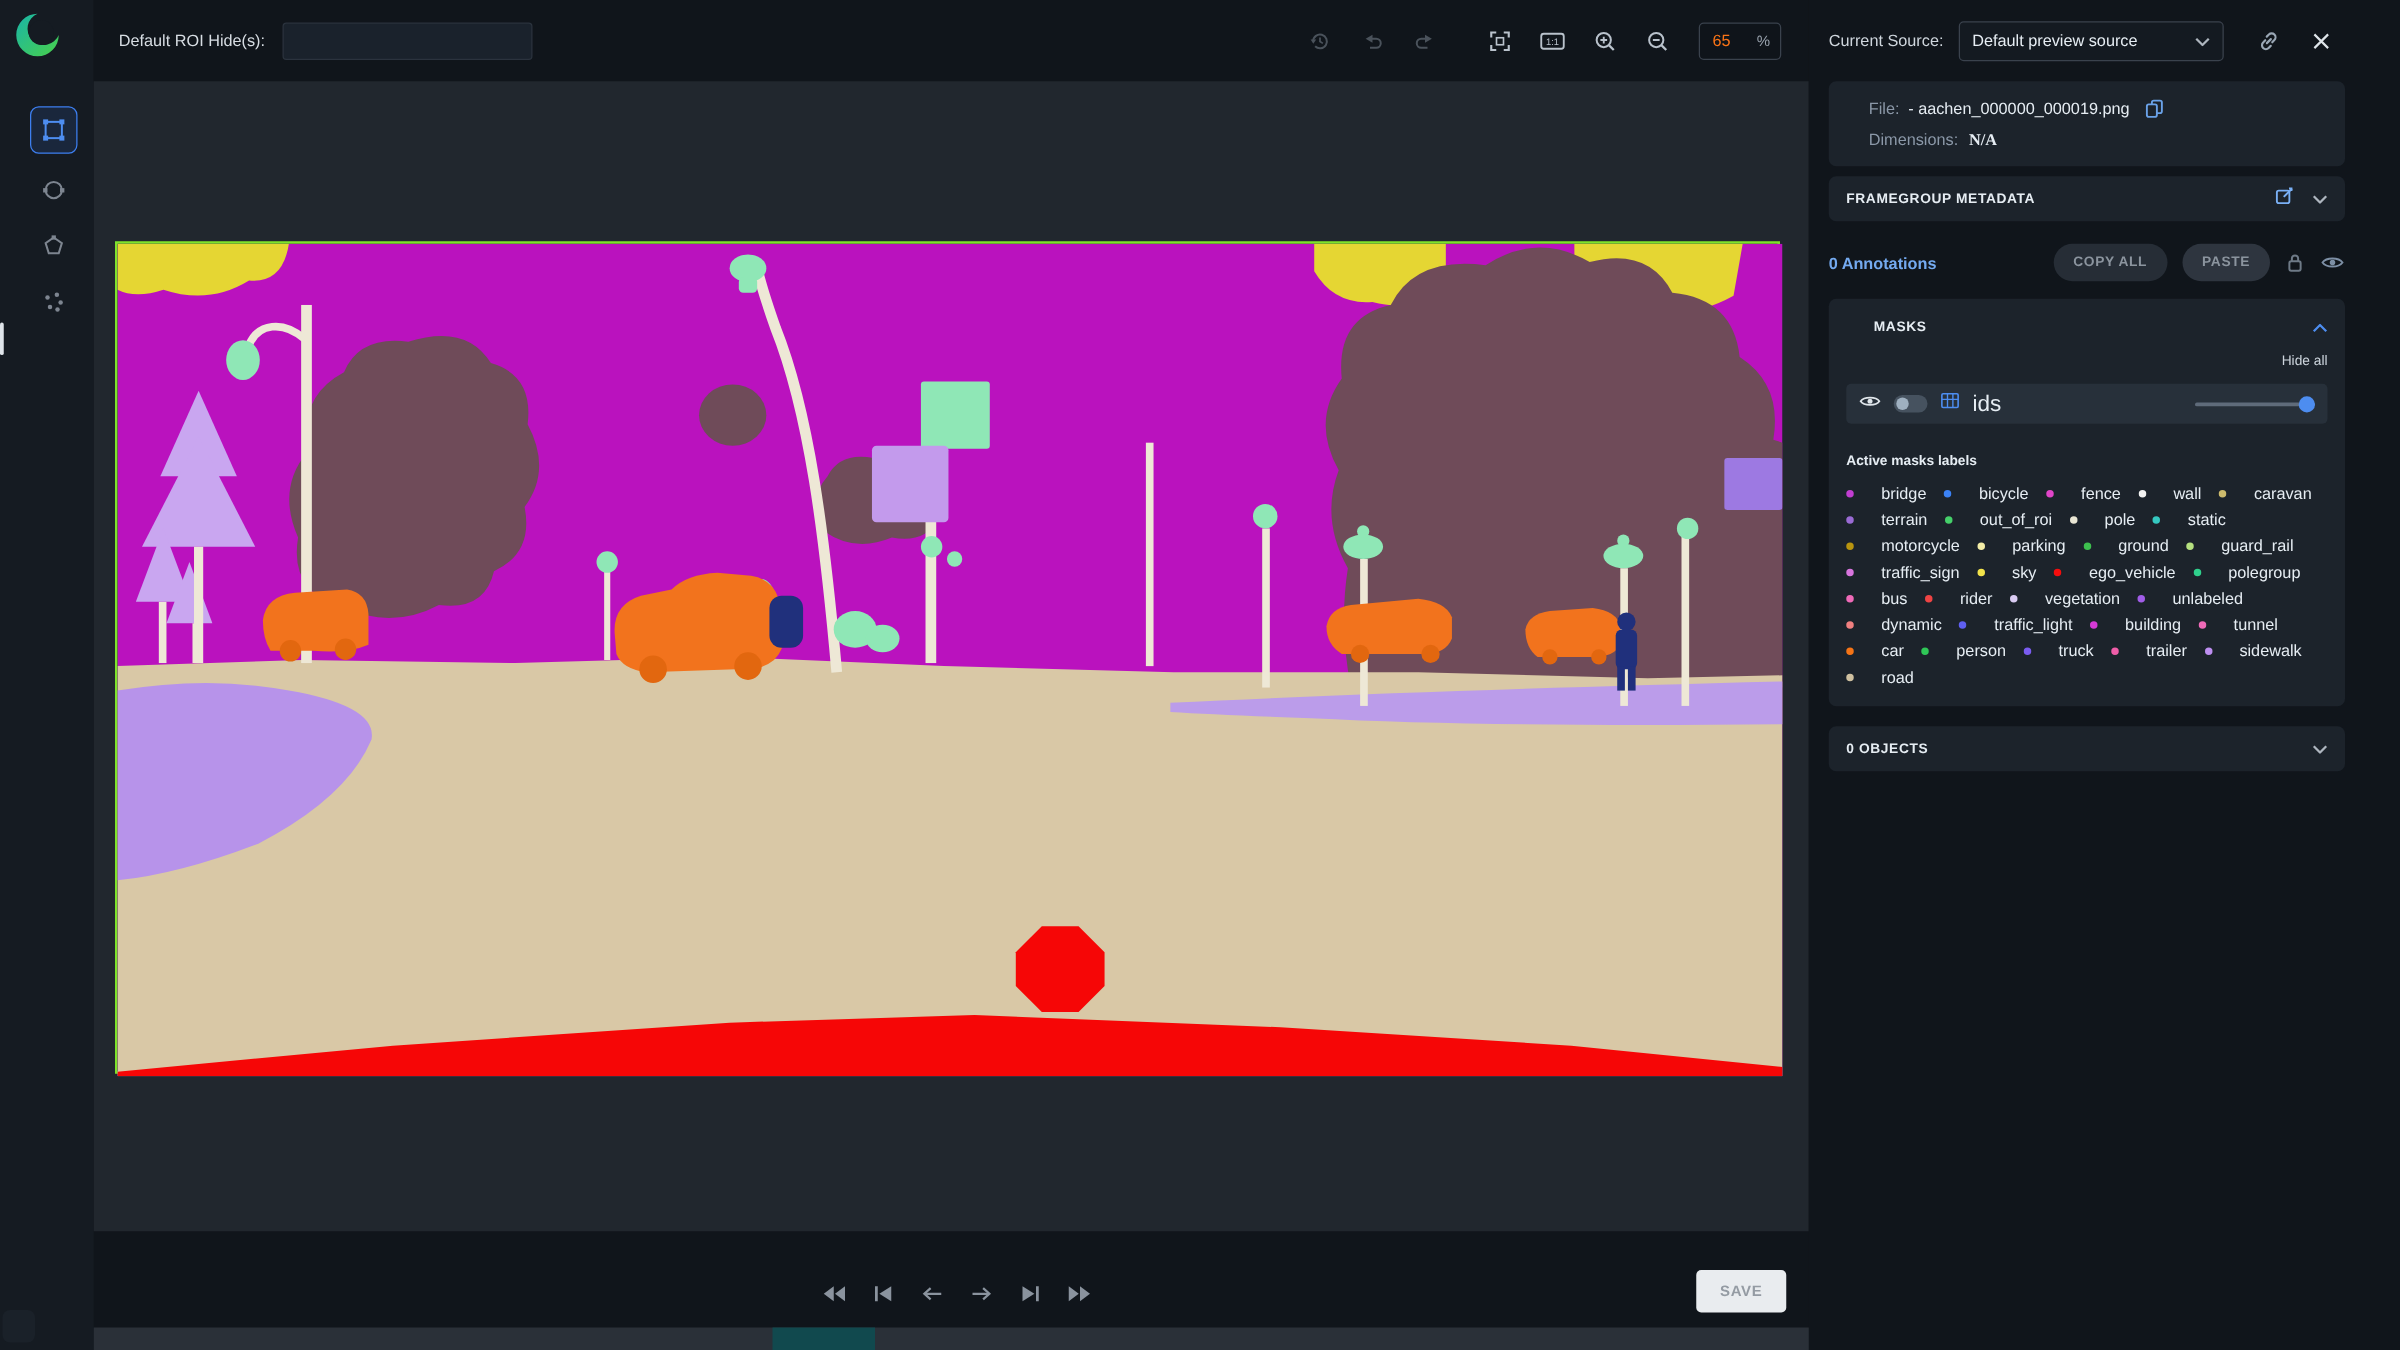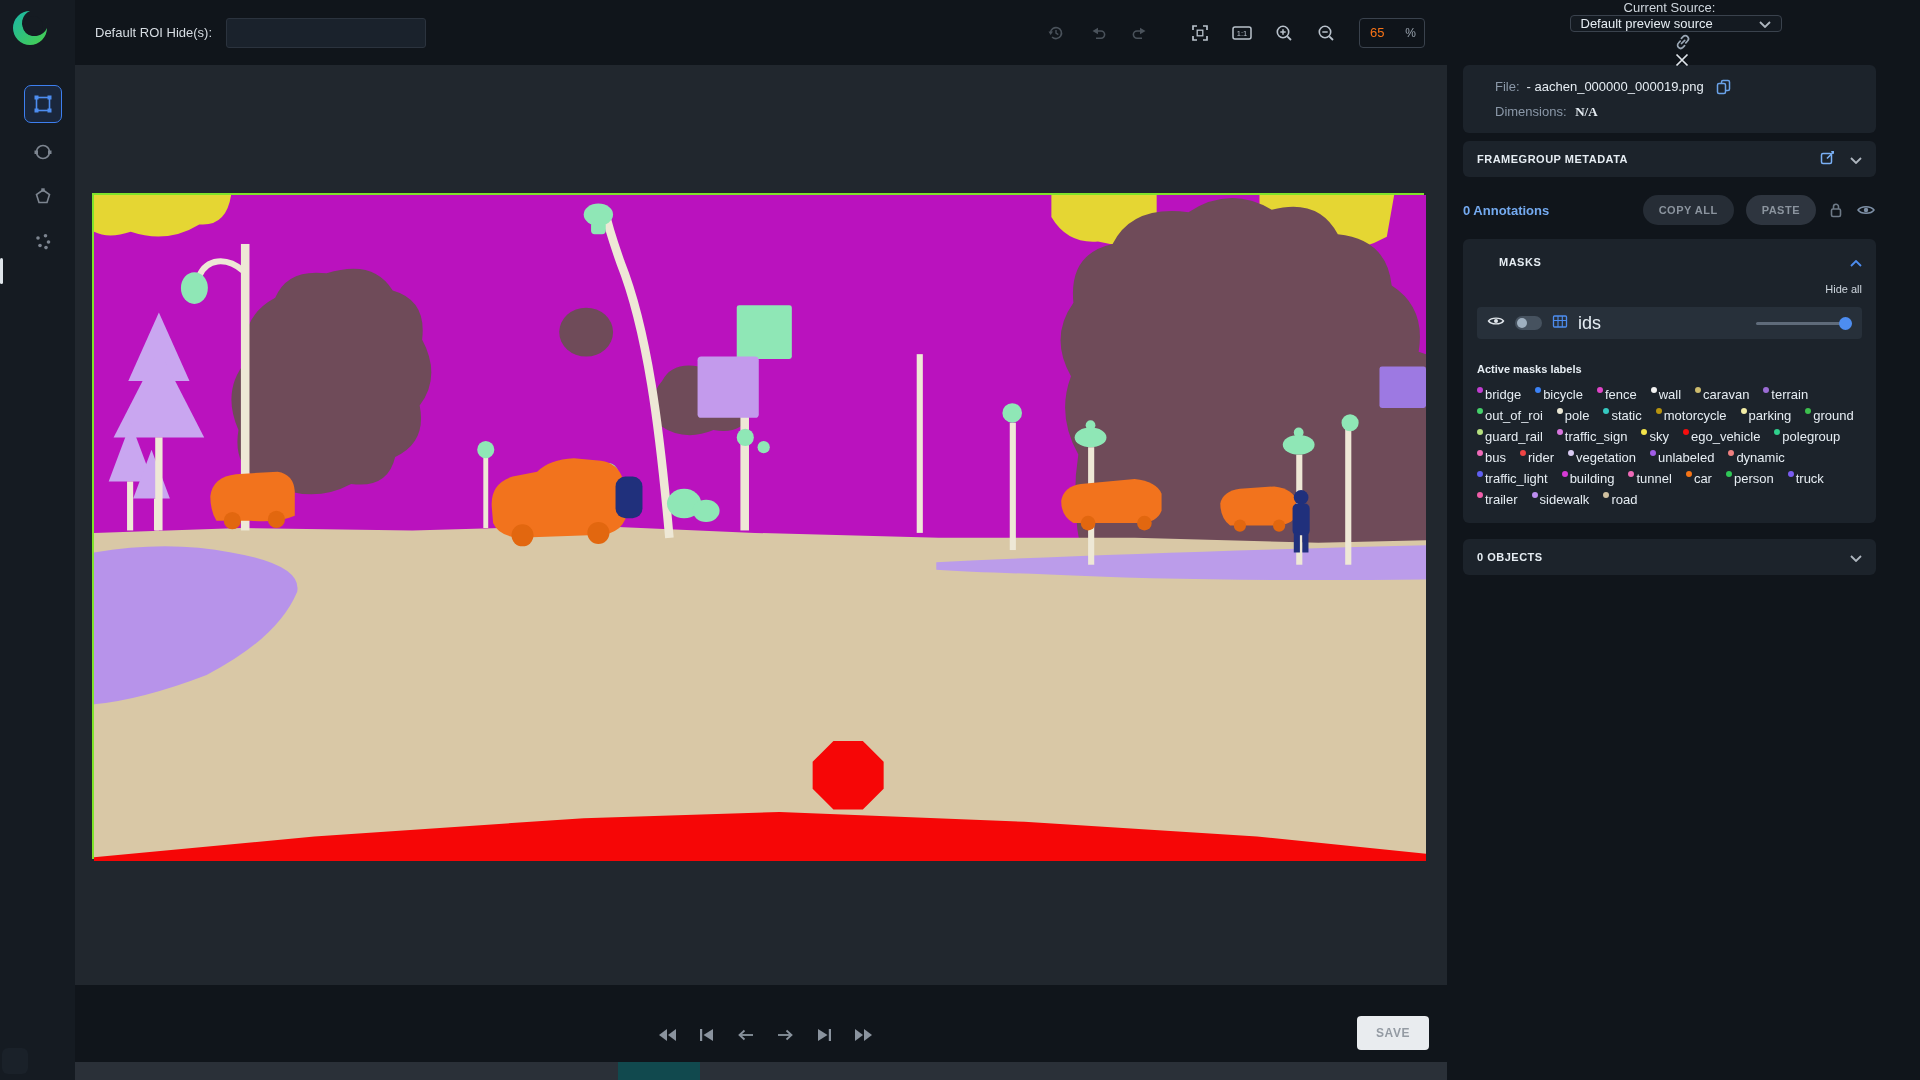--- a/index.html
+++ b/index.html
@@ -35,21 +35,21 @@
   .play-icon{width:26px;height:20px;display:flex;align-items:center;justify-content:center;cursor:pointer;}
   .save-btn{position:absolute;left:1357px;top:1016px;width:72px;height:34px;background:#e9ecef;color:#949ba3;border:none;border-radius:4px;font-size:12px;font-weight:700;letter-spacing:.6px;font-family:"Liberation Sans",sans-serif;cursor:pointer;}
 
   
   .bottom-strip{position:absolute;left:75px;top:1062px;width:1845px;height:18px;background:#2a3038;}
   .bottom-teal{position:absolute;left:543px;top:0;width:82px;height:18px;background:#11494e;}
   .corner-square{position:absolute;left:2px;top:1048px;width:26px;height:26px;background:#1a2129;border-radius:6px;}
 
   
   .rightpanel{position:absolute;left:1447px;top:0;width:473px;height:1080px;background:#10151b;padding:0 44px 0 16px;}
-  .rp-top{height:65px;display:flex;align-items:center;flex-direction:column;}
+  .rp-top{height:65px;display:flex;align-items:center;}
   .src-label{font-size:13px;color:#cfd6dd;white-space:nowrap;}
   .select{margin-left:12px;width:212px;height:32px;background:#141a21;border:1px solid #3a424d;border-radius:4px;display:flex;align-items:center;padding:0 10px;font-size:13px;cursor:pointer;}
   .select .chev{margin-left:auto;}
   .link-btn{margin-left:26px;cursor:pointer;display:flex;}
   .close-btn{margin-left:24px;cursor:pointer;display:flex;}
 
   .file-card{background:#1c232b;border-radius:6px;padding:13px 32px;}
   .file-line{display:flex;align-items:center;gap:7px;font-size:13px;}
   .muted{color:#8b98a8;}
   .dim-line{margin-top:9px;font-size:13px;}
@@ -73,21 +73,21 @@
   .hide-all{text-align:right;font-size:11px;color:#cdd5dd;margin-top:12px;cursor:pointer;}
   .ids-row{margin-top:12px;height:32px;background:#27303a;border-radius:4px;display:flex;align-items:center;gap:10px;padding:0 10px;}
   .toggle{width:27px;height:14px;border-radius:7px;background:#46525f;position:relative;cursor:pointer;flex:0 0 auto;}
   .toggle .knob{position:absolute;left:2px;top:2px;width:10px;height:10px;border-radius:50%;background:#9fb0c0;}
   .ids-label{font-size:18px;color:#e6edf3;}
   .slider{margin-left:auto;width:96px;height:14px;position:relative;cursor:pointer;flex:0 0 auto;}
   .slider .track{position:absolute;left:0;top:6px;width:100%;height:3px;border-radius:2px;background:#5f6b7a;}
   .slider .knob{position:absolute;right:0;top:1px;width:13px;height:13px;border-radius:50%;background:#4d8df0;}
   .labels-title{margin-top:24px;font-size:11px;font-weight:700;color:#e6edf3;}
   .labels-wrap{margin-top:12px;display:flex;flex-wrap:wrap;column-gap:14px;row-gap:6px;width:378px;}
-  .mask-item{display:flex;align-items:flex-start;gap:2px;font-size:13px;cursor:pointer;}
+  .mask-item{display:flex;align-items:center;gap:22px;font-size:13px;cursor:pointer;}
   .dot{width:6px;height:6px;border-radius:50%;border:3.5px solid #fff;flex:0 0 auto;}
 </style>
 </head>
 <body>
 
 <div class="app">
 
   <aside class="sidebar">
     <div class="logo">
       <svg width="42" height="42" viewBox="0 0 42 42">

